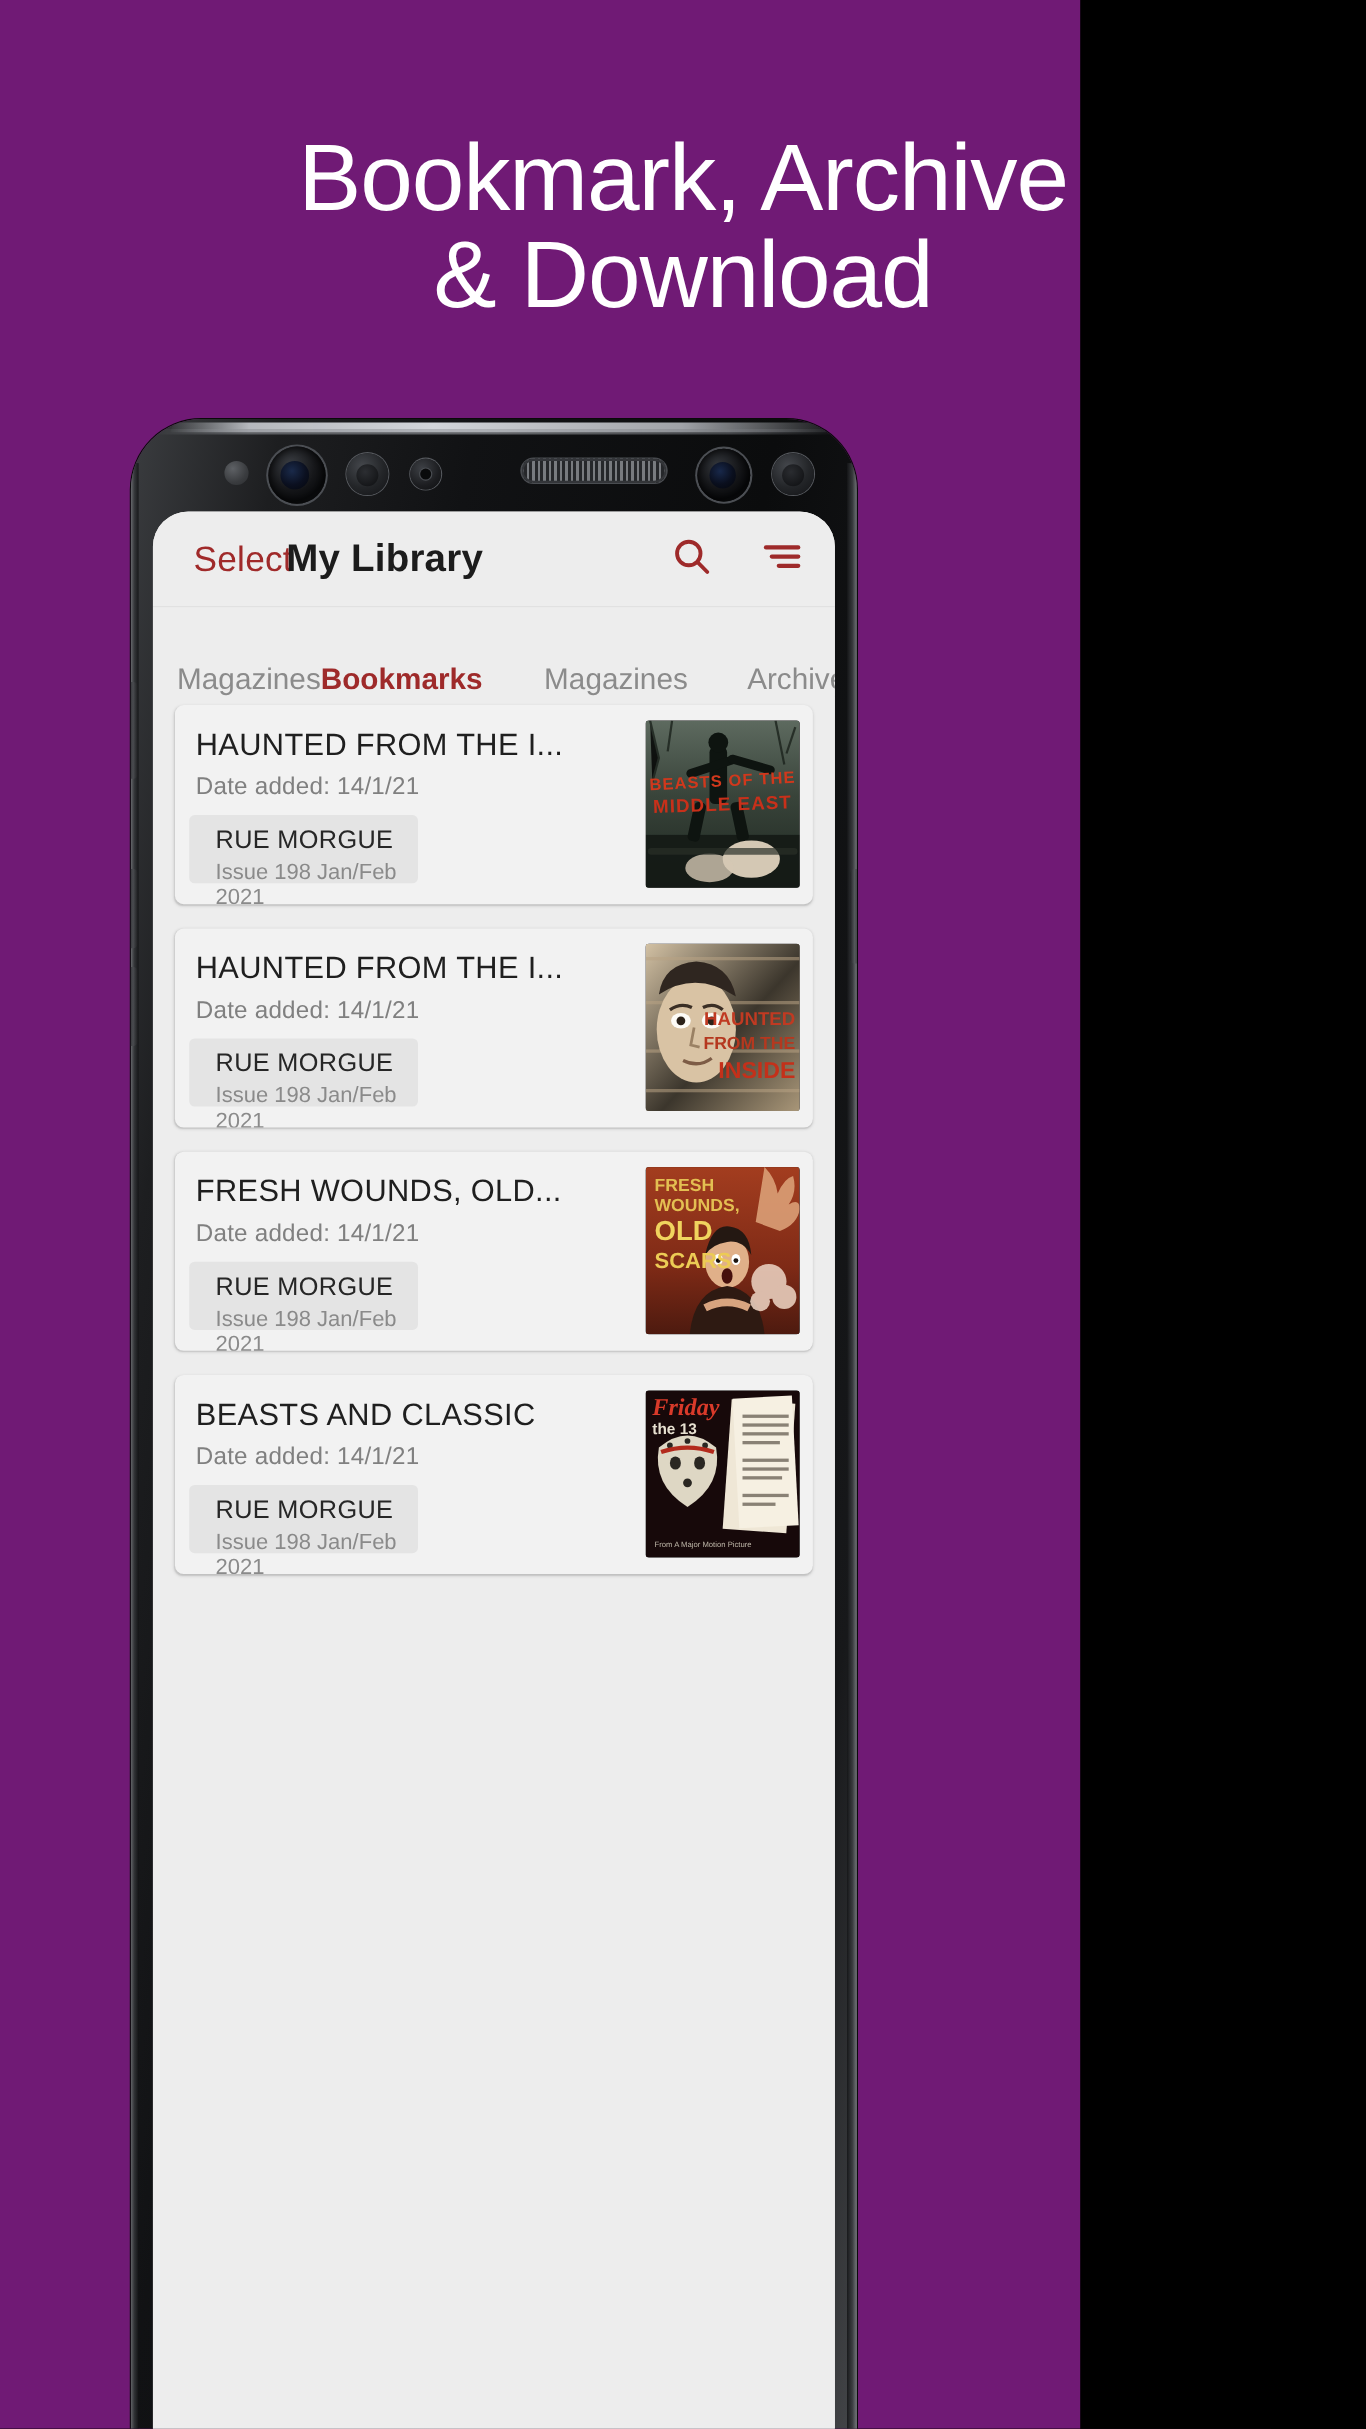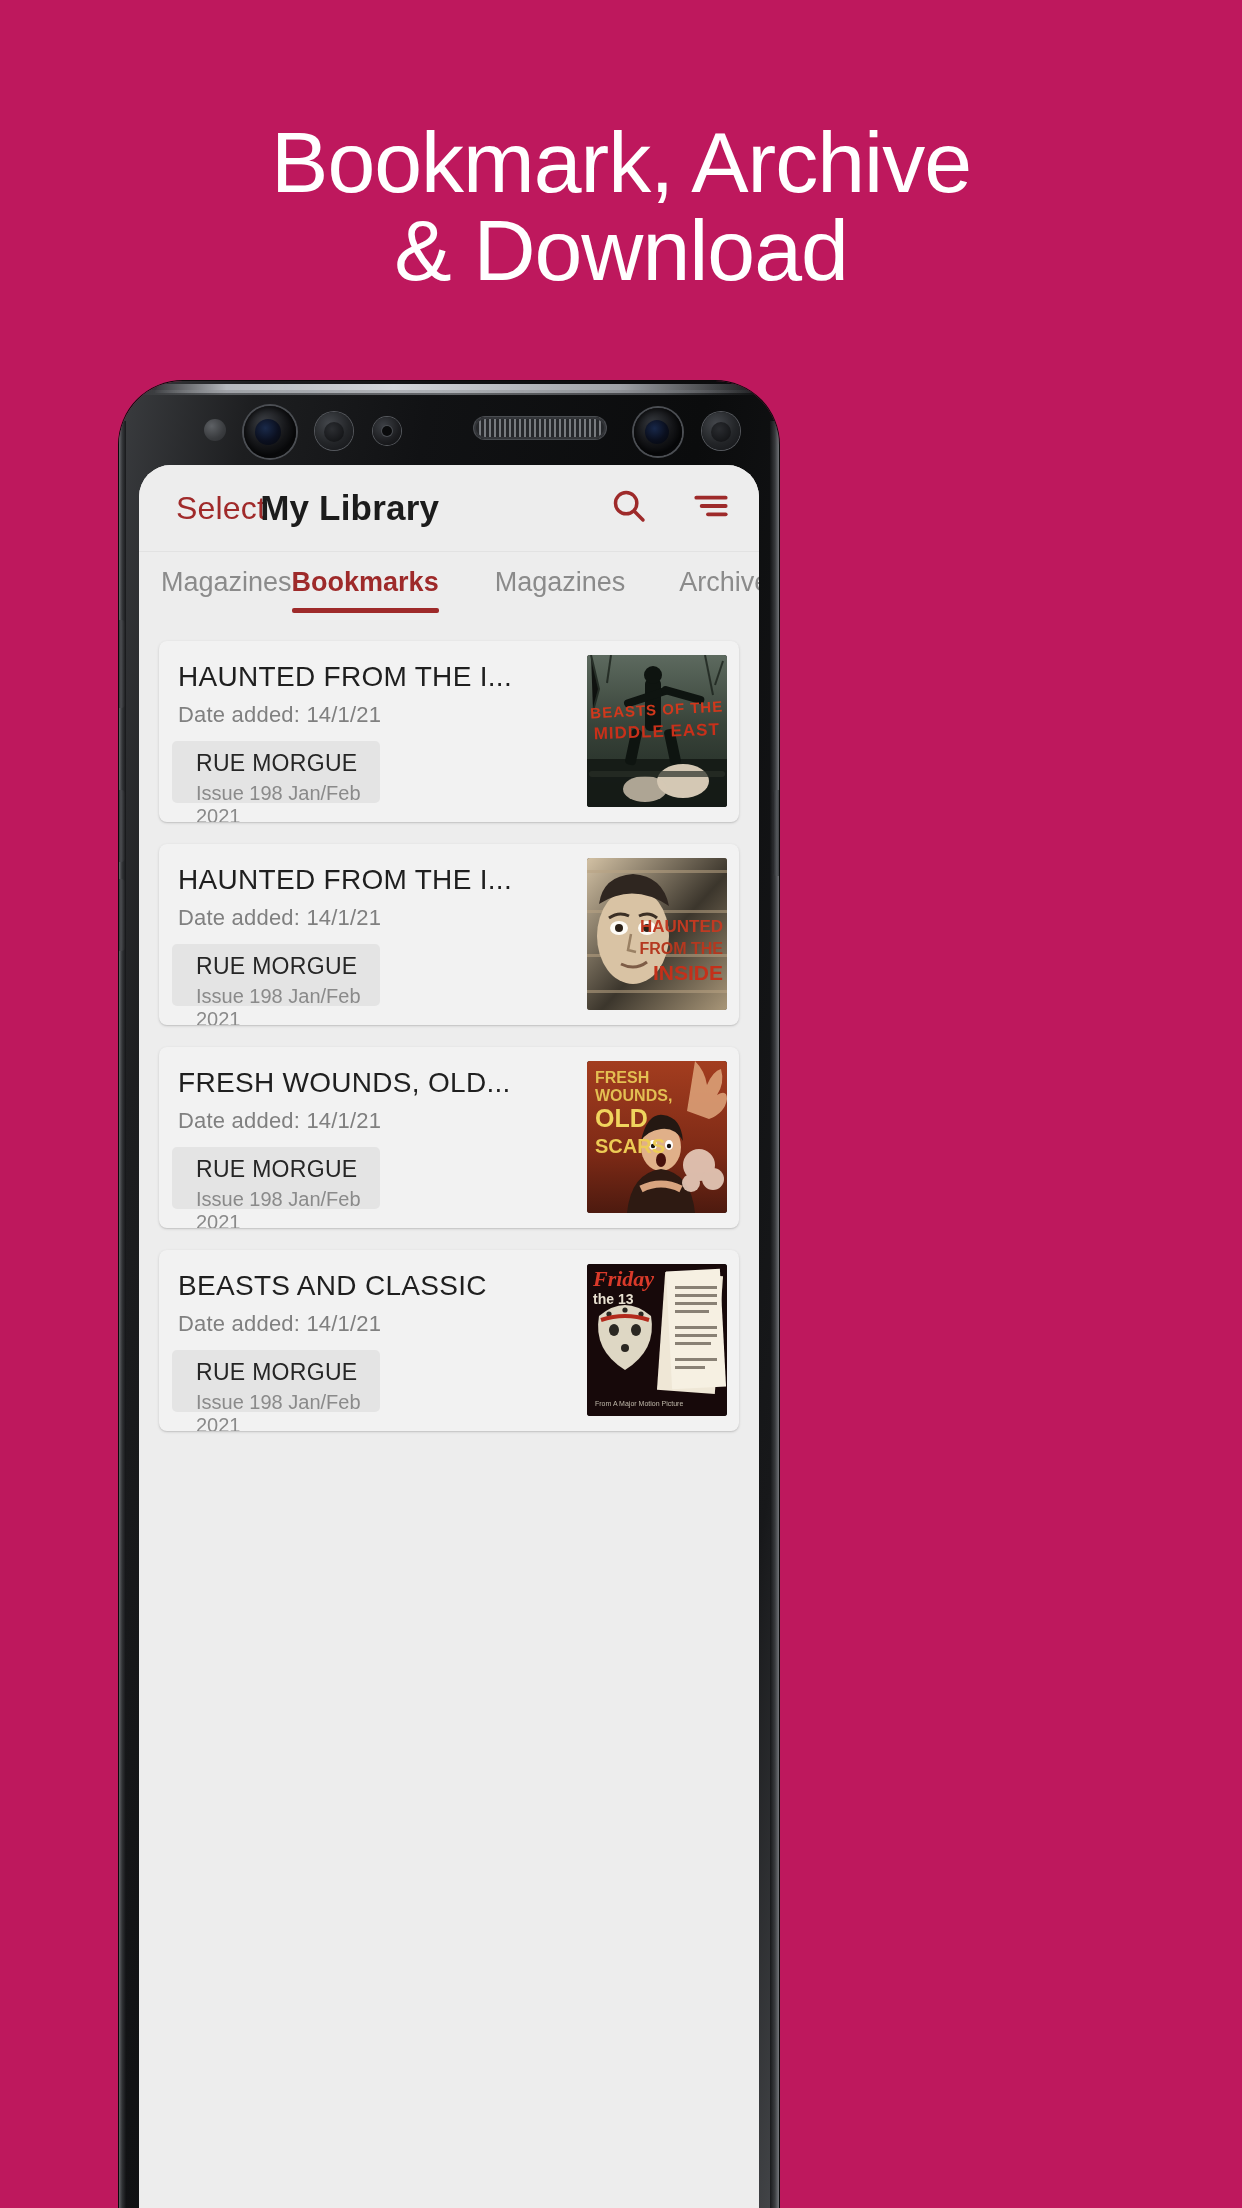--- a/index.html
+++ b/index.html
@@ -1,17 +1,17 @@
 <!DOCTYPE html>
 <html><head>
 <meta charset="utf-8">
 <style>
   html,body{margin:0;padding:0;background:#000;}
   body{width:1242px;height:2208px;overflow:hidden;font-family:"Liberation Sans",sans-serif;}
-  #root{position:relative;width:1242px;height:2208px;background:#be185d;overflow:hidden;}
+  #root{position:relative;width:982px;height:2208px;background:#701a75;overflow:hidden;}
 
   
   .headline{
     position:absolute;left:0;top:118px;width:1242px;
     text-align:center;color:#fff;
     font-family:"Liberation Sans",sans-serif;
     font-size:86px;line-height:88px;font-weight:400;
     letter-spacing:-1px;
     white-space:pre-line;
   }
@@ -111,21 +111,21 @@
   .appbar-title{
     flex:1;text-align:left;color:#1c1c1c;font-size:35px;font-weight:600;letter-spacing:.2px;
     margin-left:-6px;
   }
   .appbar-actions{display:flex;align-items:center;gap:42px;margin-right:28px;}
   .ic{display:block;}
 
   
   .tabs{
     position:absolute;left:0;top:86px;width:620px;height:82px;
-    display:flex;align-items:flex-start;background:#ededed;
+    display:flex;align-items:flex-end;background:#ededed;
     box-shadow:inset 0 1px 0 rgba(0,0,0,.045);
     overflow:hidden;
   }
   .tab{
     position:relative;padding:16px 0 0 0;white-space:nowrap;
     font-size:27px;color:#8b8b8b;font-weight:400;flex:0 0 auto;
   }
   .tab.t0{margin-left:22px;}
   .tab.t1{}
   .tab.t2{margin-left:56px;}

